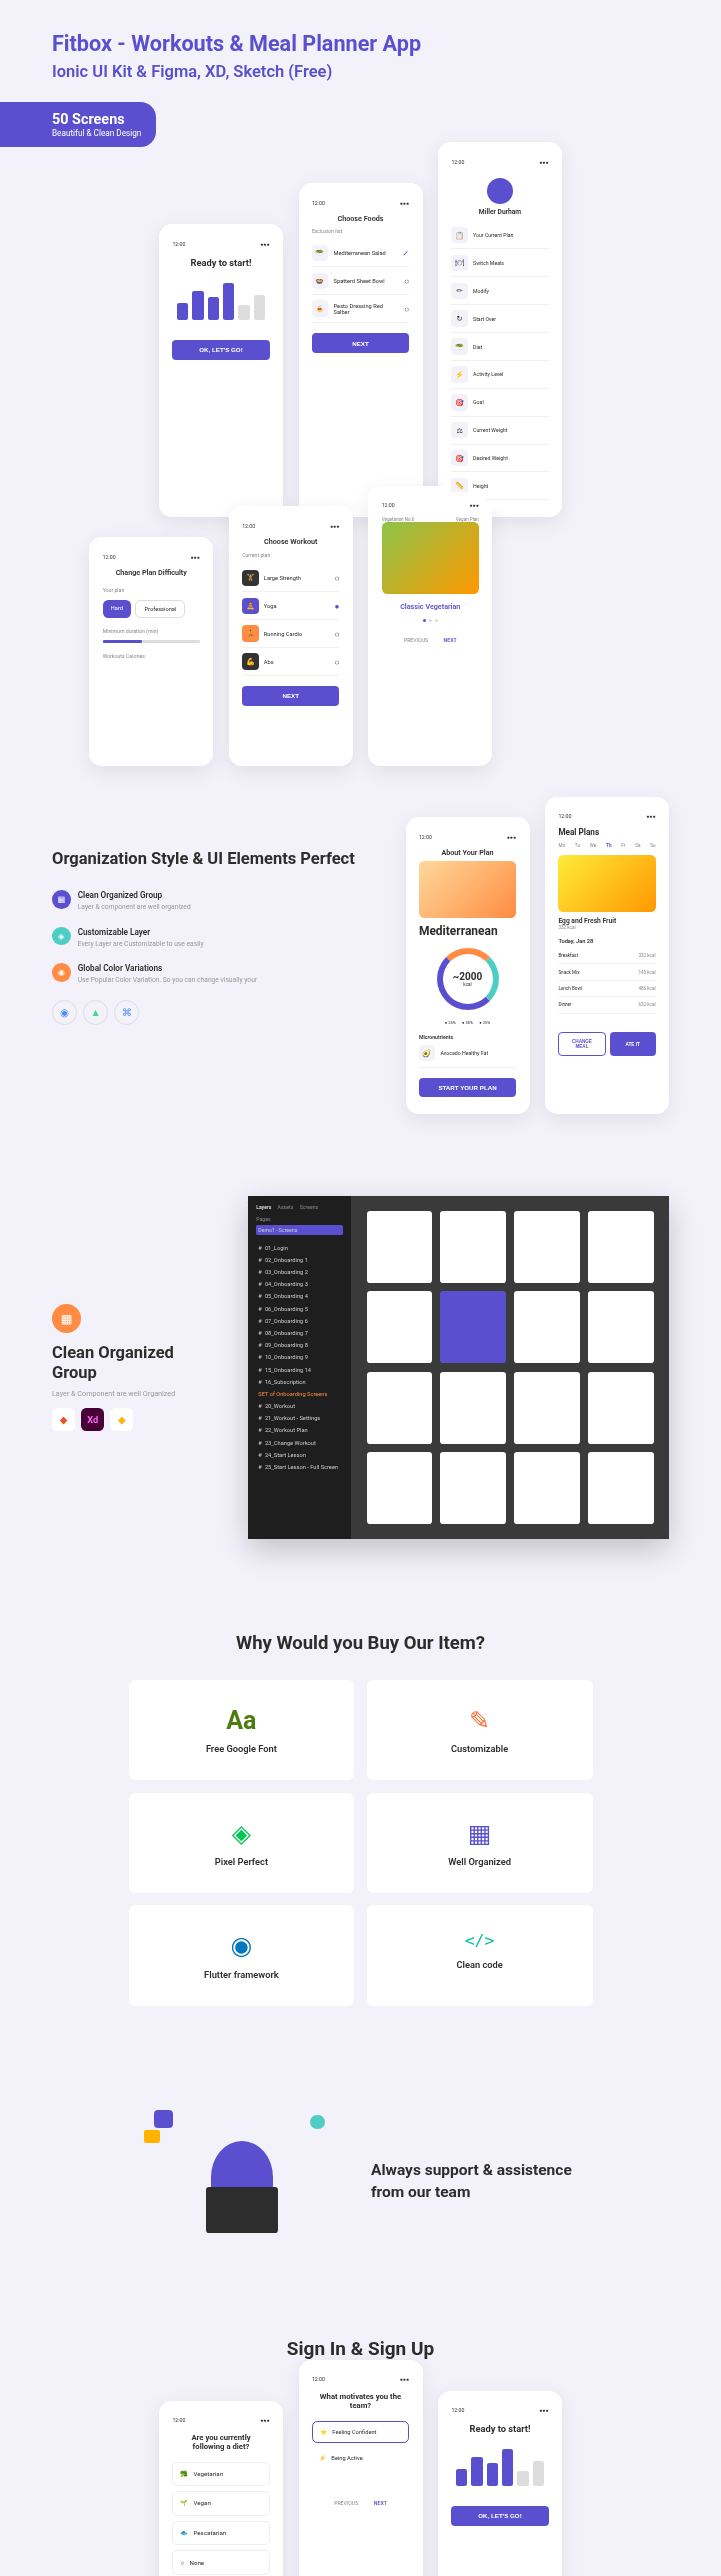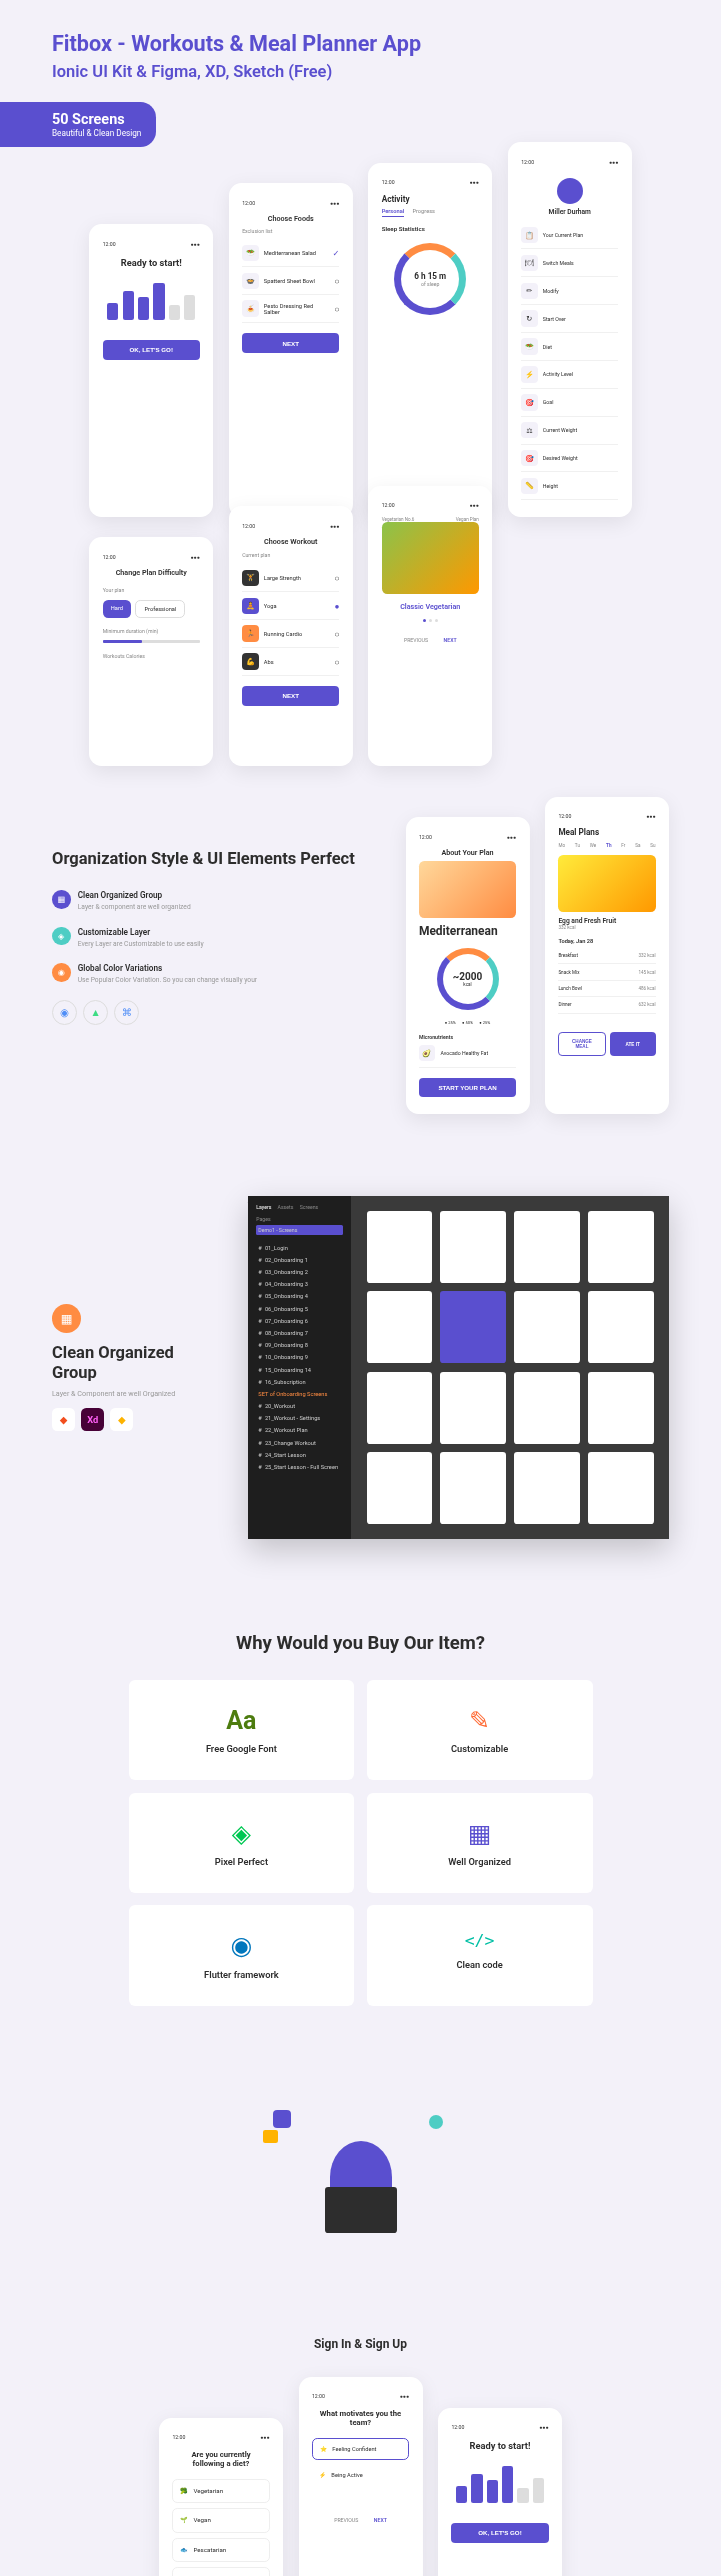--- a/index.html
+++ b/index.html
@@ -57,21 +57,21 @@
 .why-card{background:#fff;border-radius:6.2px;padding:26px 15.5px;display:flex;flex-direction:column;align-items:center;gap:8.2px}
 .why-icon{font-size:25px}
 .why-label{font-size:9.3px;font-weight:600}
 
 .support-section{display:flex;align-items:center;gap:31px;padding:52px 77px;justify-content:center}
 .support-ill{width:196px;height:144px;position:relative}
 .person{width:62px;height:72px;background:#5a4fcf;border-radius:50% 50% 5.2px 5.2px;margin:31px auto;position:relative}
 .support-text{font-size:15.5px;font-weight:700;line-height:1.4;max-width:206px}
 
 .signin-section{padding:31px 52px;text-align:center}
-.signin-title{font-size:12px;font-weight:700;margin-bottom:26px}
+.signin-title{font-size:19px;font-weight:700;}
 .signin-grid{display:flex;gap:15.5px;justify-content:center;flex-wrap:wrap}
 .diet-opt{display:flex;align-items:center;gap:5.2px;padding:7.2px;border:0.5px solid #eee;border-radius:5.2px;margin-bottom:5.2px;font-size:6.2px}
 .chip{background:#5a4fcf;color:#fff;padding:5.2px 8.2px;border-radius:5.2px;font-size:5.7px;display:inline-block}
 .card-sm{background:#fff;border-radius:5.2px;padding:7.2px;margin-bottom:5.2px;display:flex;align-items:center;gap:5.2px;font-size:5.7px}
 .meal-img{height:57px;background:linear-gradient(135deg,#ffd89b,#ff8c42);border-radius:5.2px;margin-bottom:5.2px}
 </style>
 </head>
 <body>
 
 <div class="header">
@@ -123,38 +123,20 @@
         </div>
       <div class="list-row">
           <div class="icon-box">🍝</div>
           <div style="flex:1;font-size:5.7px">Pesto Dressing Red Salber</div>
           <span>○</span>
         </div>
       <button class="btn">NEXT</button>
     </div>
   </div>
 
-  <div class="phone" style="margin-top:-20.6px">
-    <div class="phone-inner">
-      <div class="statusbar">
-          <span>12:00</span>
-          <span>●●●</span>
-        </div>
-      <div style="font-size:8.2px;font-weight:700;margin-bottom:4.1px">Activity</div>
-      <div class="tabs">
-          <span class="active">Personal</span>
-          <span>Progress</span>
-        </div>
-      <div style="font-size:6.2px;font-weight:600;margin-top:8.2px">Sleep Statistics</div>
-      <div class="circle-chart">
-        <div style="font-size:8.2px;font-weight:700">6 h 15 m</div>
-        <div style="font-size:5.2px;color:#888">of sleep</div>
-      </div>
-    </div>
-  </div>
 
   <div class="phone" style="margin-top:-41px">
     <div class="phone-inner" style="min-height:268px">
       <div class="statusbar">
           <span>12:00</span>
           <span>●●●</span>
         </div>
       <div style="text-align:center;padding:5.2px 0">
         <div style="width:26px;height:26px;border-radius:50%;background:#5a4fcf;margin:0 auto 4.1px"></div>
         <div style="font-weight:600;font-size:6.7px">Miller Durham</div>
@@ -533,20 +515,21 @@
 </div>
 
 <div class="support-section">
   <div class="support-ill">
     <div style="position:absolute;top:0;left:10.3px;width:18.5px;height:18.5px;background:#5a4fcf;border-radius:4.1px"></div>
     <div style="position:absolute;top:20.6px;left:0;width:15.5px;height:12.4px;background:#ffb300;border-radius:2.1px"></div>
     <div style="position:absolute;top:5.2px;right:15.5px;width:14.4px;height:14.4px;background:#4ecdc4;border-radius:50%"></div>
     <div class="person"></div>
     <div style="position:absolute;bottom:20.6px;left:50%;transform:translateX(-50%);width:72px;height:46px;background:#2d2d2d;border-radius:3.1px"></div>
   </div>
+  <div class="support-text">Always support &amp; assistence from our team</div>
 </div>
 
 <div class="signin-section">
   <div class="signin-title">Sign In &amp; Sign Up</div>
   <div class="signin-grid">
     <div class="phone" style="margin-top:41px">
       <div class="phone-inner">
         <div class="statusbar">
             <span>12:00</span>
             <span>●●●</span>

